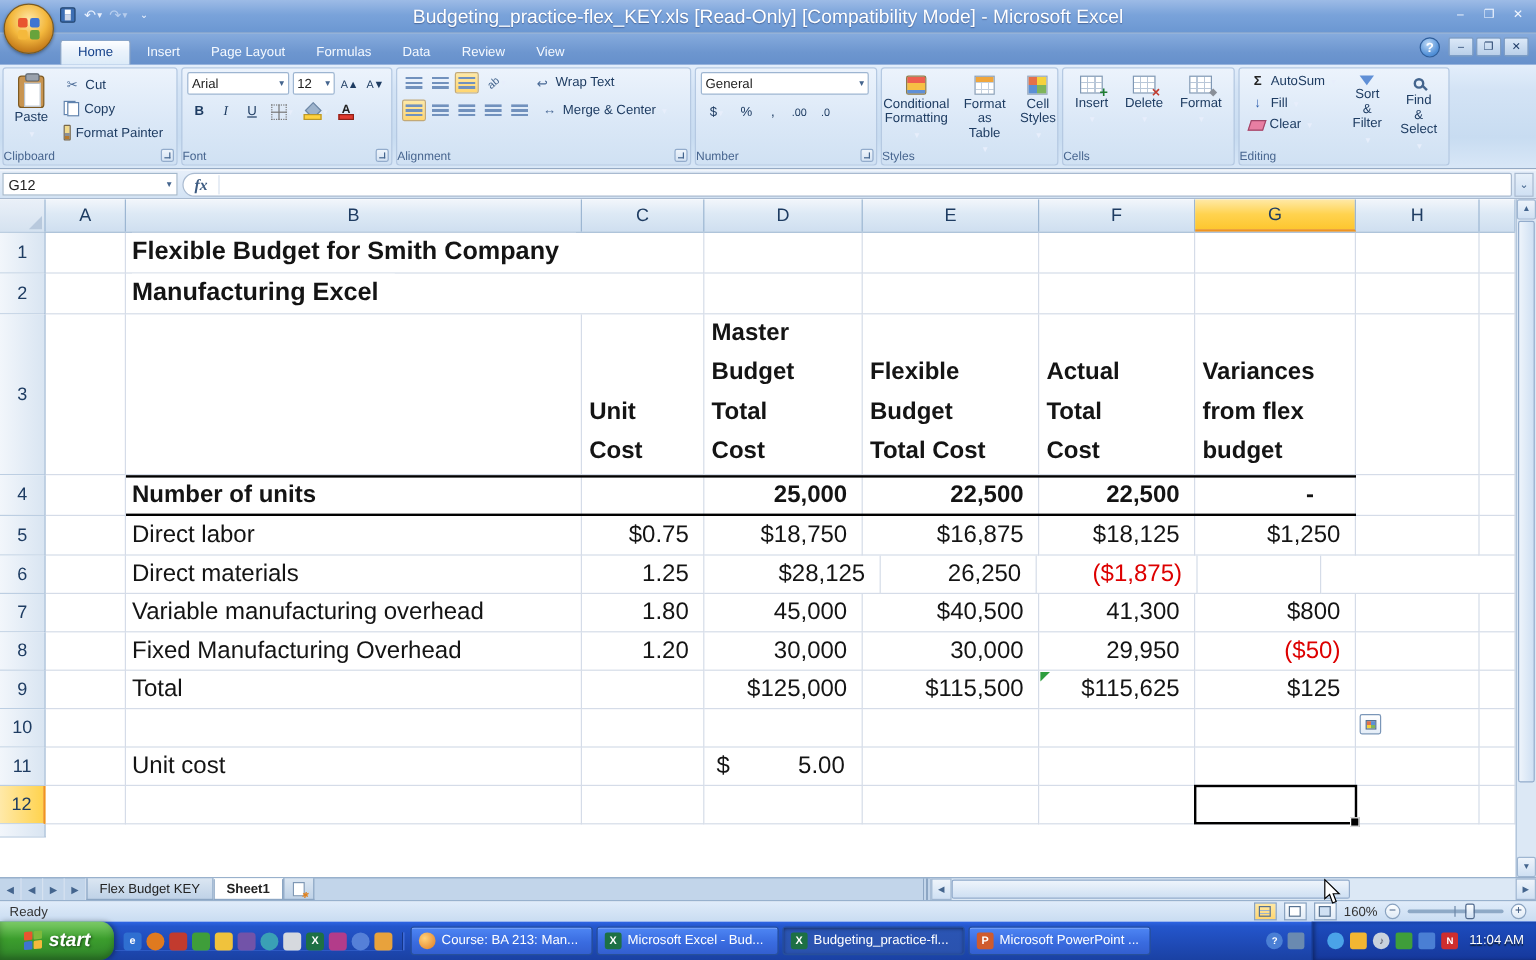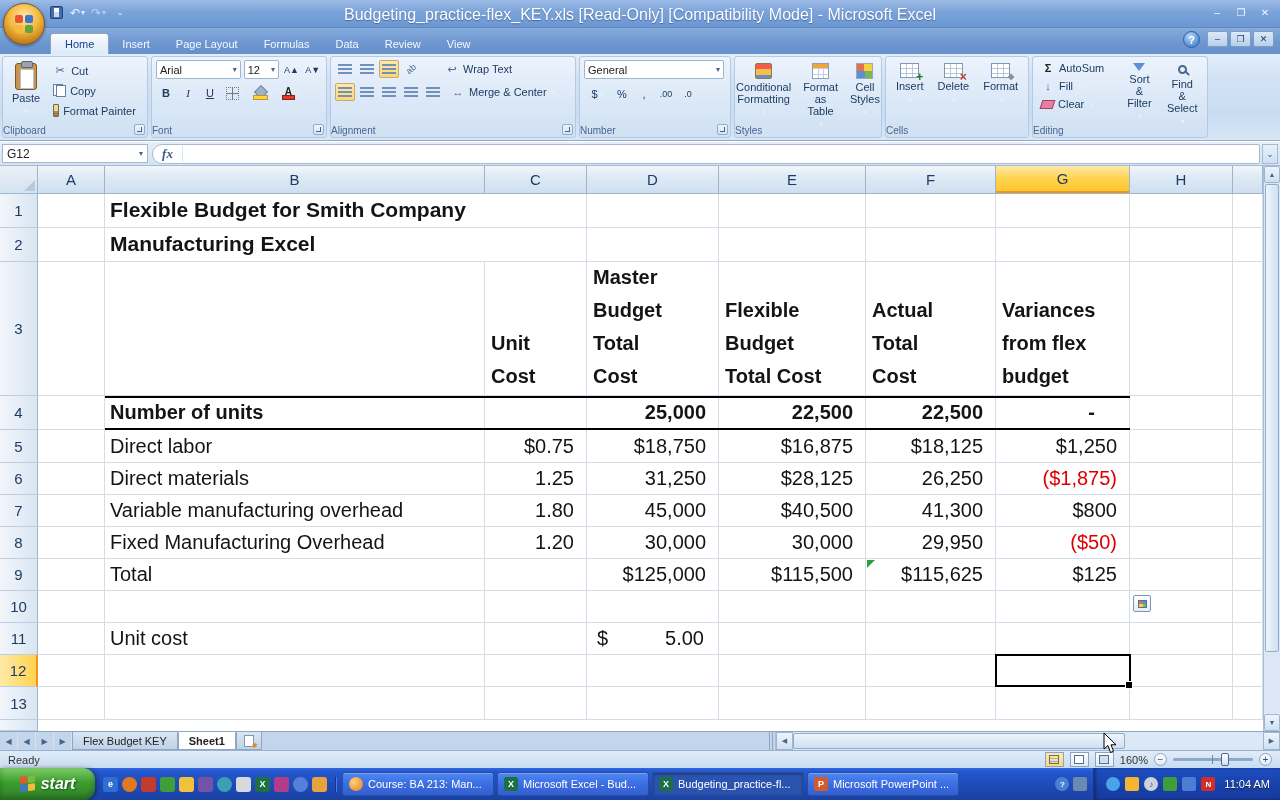--- a/index.html
+++ b/index.html
@@ -471,21 +471,20 @@
       <div class="cell cF num">$18,125</div>
       <div class="cell cG num">$1,250</div>
       <div class="cell cH"></div>
         <div class="cell cX"></div>
     </div>
     <div class="r" style="height:32px">
       <div class="rh">6</div>
       <div class="cell cA"></div>
       <div class="cell cB lbl">Direct materials</div>
       <div class="cell cC num">1.25</div>
-      <div class="cell cD num">31,250</div>
       <div class="cell cE num">$28,125</div>
       <div class="cell cF num">26,250</div>
       <div class="cell cG num red">($1,875)</div>
       <div class="cell cH"></div>
         <div class="cell cX"></div>
     </div>
     <div class="r" style="height:32px">
       <div class="rh">7</div>
       <div class="cell cA"></div>
       <div class="cell cB lbl">Variable manufacturing overhead</div>
@@ -546,32 +545,20 @@
           <span>5.00</span>
         </div>
       <div class="cell cE"></div>
         <div class="cell cF"></div>
         <div class="cell cG"></div>
         <div class="cell cH"></div>
         <div class="cell cX"></div>
     </div>
     <div class="r" style="height:32px">
       <div class="rh sel">12</div>
-      <div class="cell cA"></div>
-        <div class="cell cB"></div>
-        <div class="cell cC"></div>
-        <div class="cell cD"></div>
-        <div class="cell cE"></div>
-        <div class="cell cF"></div>
-        <div class="cell cG"></div>
-        <div class="cell cH"></div>
-        <div class="cell cX"></div>
-    </div>
-    <div class="r" style="height:33px">
-      <div class="rh">13</div>
       <div class="cell cA"></div>
         <div class="cell cB"></div>
         <div class="cell cC"></div>
         <div class="cell cD"></div>
         <div class="cell cE"></div>
         <div class="cell cF"></div>
         <div class="cell cG"></div>
         <div class="cell cH"></div>
         <div class="cell cX"></div>
     </div>

